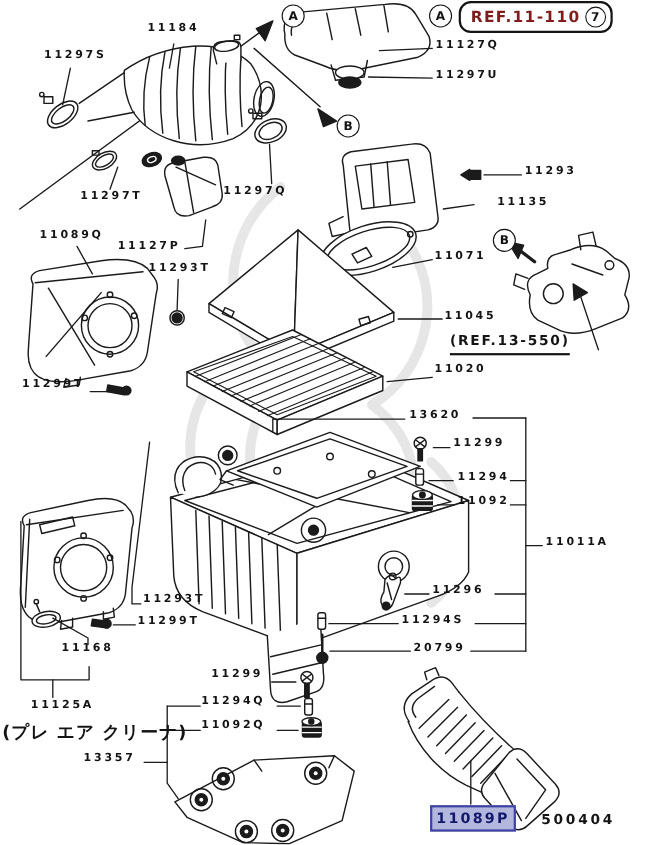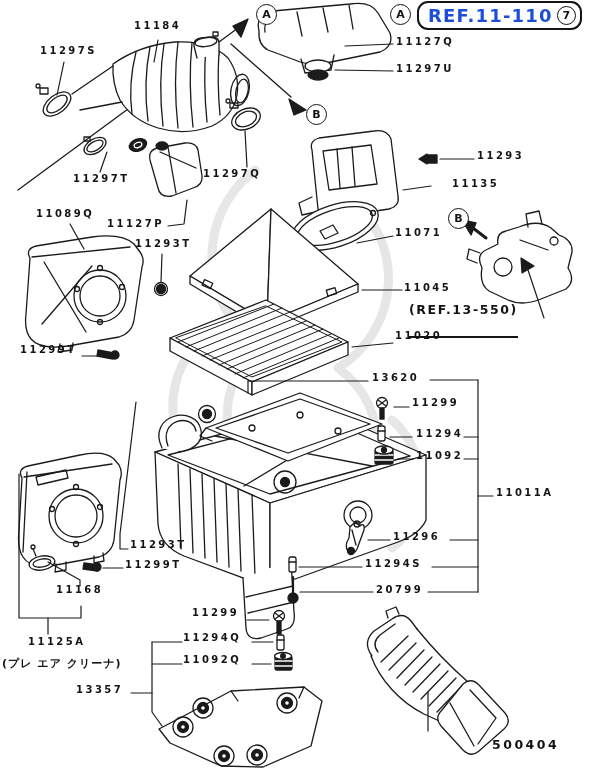--- a/index.html
+++ b/index.html
@@ -2,29 +2,29 @@
 <html><head>
 <meta charset="utf-8">
 <style>
   html,body{margin:0;padding:0;background:#fff}
   .stage{position:relative;width:609px;height:768px;background:#fff;overflow:hidden;
          font-family:"DejaVu Sans",sans-serif;}
   svg.art{position:absolute;left:0;top:0}
   .lbl{position:absolute;font-weight:bold;font-size:10px;letter-spacing:2.5px;
        color:#141414;white-space:nowrap;line-height:1;}
   .sm{font-size:12.5px;letter-spacing:1.6px}
-  .underl{border-bottom:2px solid #141414;padding-bottom:19px}
-  .jp{font-size:11px;letter-spacing:1px}
+  .underl{border-bottom:2px solid #141414;padding-bottom:4px}
+  .jp{font-size:16px;letter-spacing:1px}
   .co{position:absolute;width:19px;height:19px;border:1.8px solid #141414;border-radius:50%;
       background:#fff;display:flex;align-items:center;justify-content:center;
       font-size:11px;font-weight:bold;color:#141414;line-height:1}
   .refbox{position:absolute;left:417px;top:1px;height:25px;border:2px solid #141414;
       border-radius:11px;background:#fff;display:inline-flex;align-items:center;
       padding:0 4px 0 9px;gap:4px}
-  .refbox .rtext{font-size:18px;font-weight:bold;letter-spacing:1.2px;color:#1d4ed8;line-height:1}
+  .refbox .rtext{font-size:14px;font-weight:bold;letter-spacing:1.2px;color:#7f1d1d;line-height:1}
   .badge{width:17px;height:17px;border:1.6px solid #141414;border-radius:50%;
       display:flex;align-items:center;justify-content:center;font-size:11px;
       font-weight:bold;color:#141414;line-height:1}
   .hl{position:absolute;left:391px;top:732px;width:78px;height:24px;background:#b3b7de;
       border:2px solid #3d43a0;box-sizing:border-box;display:flex;align-items:center;
       justify-content:center;font-size:13px;font-weight:bold;letter-spacing:2px;color:#12186b}
   .code{position:absolute;left:492px;top:737px;font-weight:bold;font-size:12.5px;
       letter-spacing:2.5px;color:#141414}
 </style>
 </head>
@@ -425,16 +425,17 @@
 <div class="co" style="left:256px;top:4px">A</div>
 <div class="co" style="left:306px;top:104px">B</div>
 <div class="co" style="left:390px;top:4px">A</div>
 <div class="co" style="left:448px;top:208px">B</div>
 
 <div class="refbox">
   <span class="rtext">REF.11-110</span>
   <span class="badge">7</span>
 </div>
 
+<div class="hl">11089P</div>
 
 <div class="code">500404</div>
 
 </div>
 
 </body></html>

